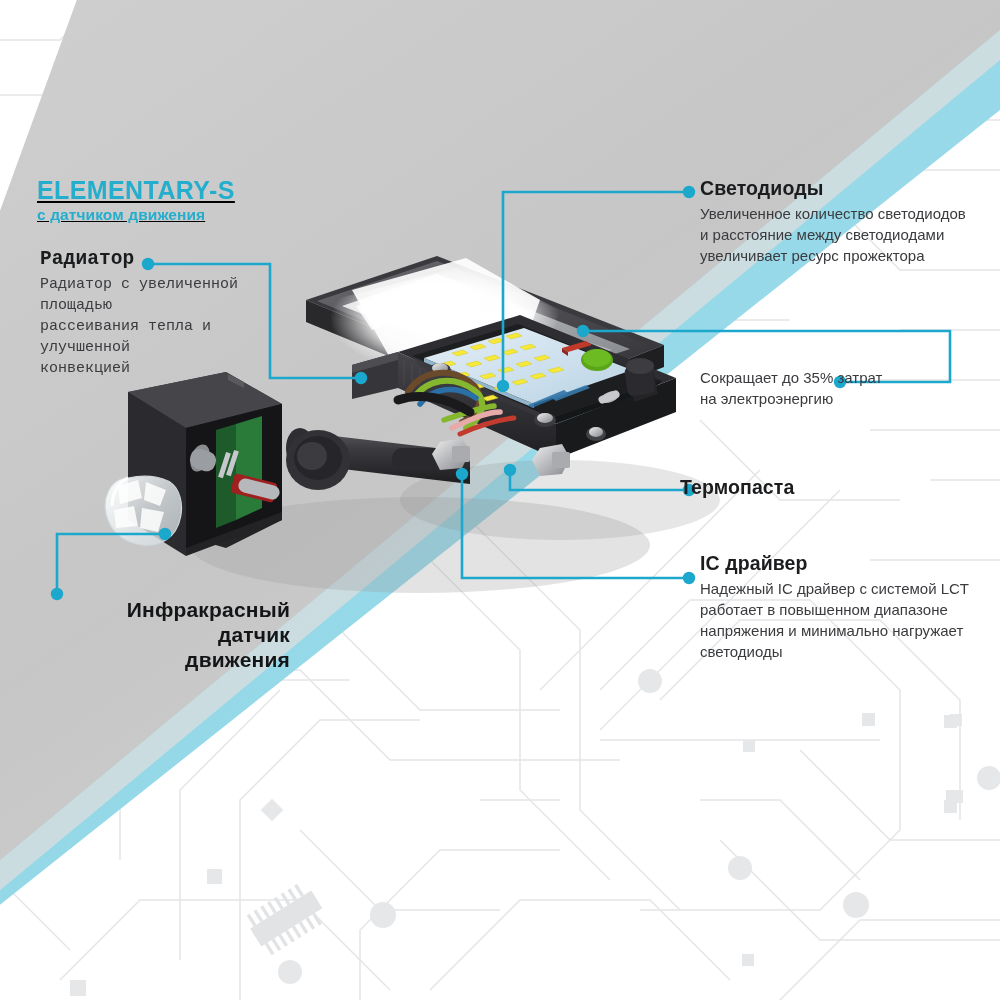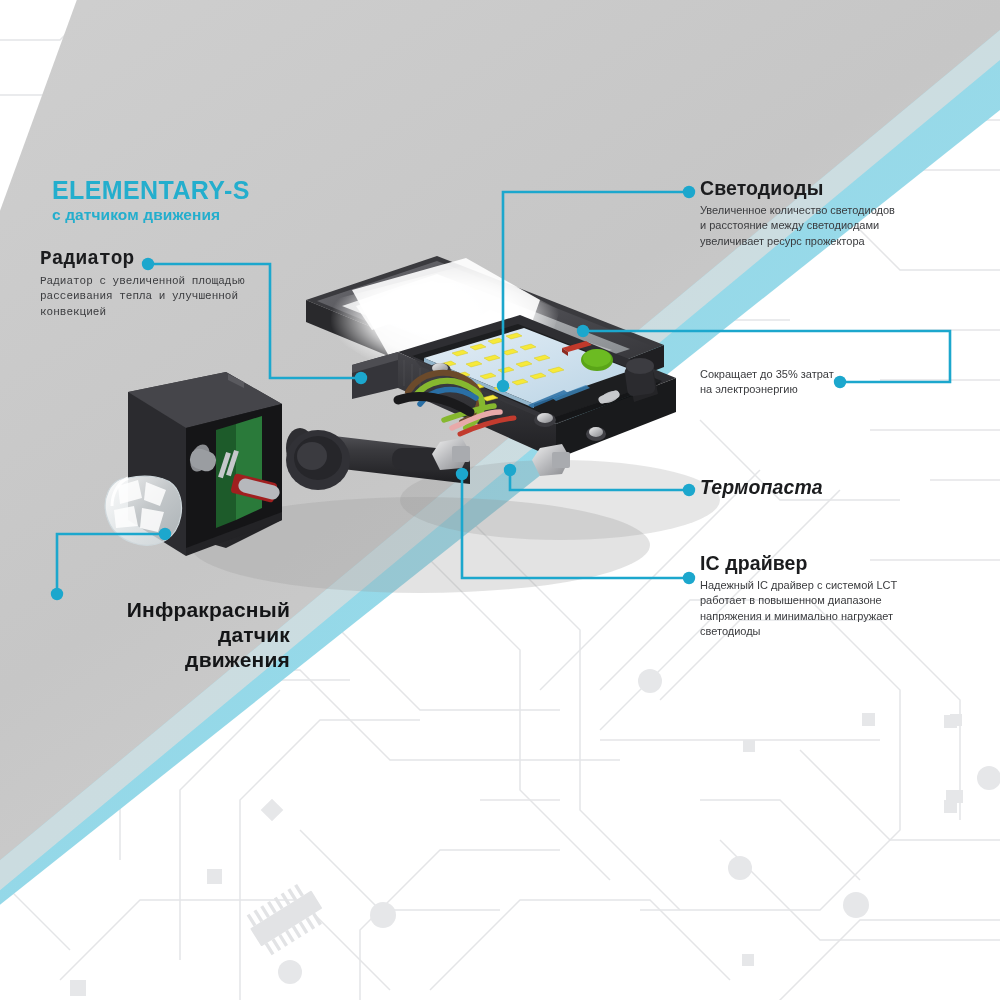--- a/index.html
+++ b/index.html
@@ -36,21 +36,21 @@
   }
   .head{
     margin:0 0 3px 0;font-size:19.5px;font-weight:700;color:#1b1c1e;
     letter-spacing:.1px;line-height:1.12;
   }
   .head2{
     margin:0 0 3px 0;font-size:19.5px;font-weight:700;color:#1b1c1e;
     letter-spacing:.1px;line-height:1.14;white-space:pre-line;
   }
   .body{
-    margin:0;font-size:11px;line-height:1.40;color:#3a3b3e;
+    margin:0;font-size:15px;line-height:1.40;color:#3a3b3e;
     white-space:pre-line;font-weight:400;
   }
   .head-big{
     margin:0;font-size:21px;font-weight:700;color:#141517;line-height:1.18;
     white-space:pre-line;letter-spacing:.2px;text-align:right;
   }
 </style>
 </head>
 <body>
 
@@ -454,21 +454,21 @@
       <circle cx="840" cy="382" r="6.2"></circle>
       <circle cx="689" cy="490" r="6.2"></circle>
       <circle cx="510" cy="470" r="6.2"></circle>
       <circle cx="689" cy="578" r="6.2"></circle>
       <circle cx="462" cy="474" r="6.2"></circle>
       <circle cx="57" cy="594" r="6.2"></circle>
       <circle cx="165" cy="534" r="6.2"></circle>
     </g>
   </svg>
 
-  <div class="tblock" style="left:52px; top:178px; width:330px;">
+  <div class="tblock" style="left:37px; top:178px; width:330px;text-decoration:underline;">
     <h1 class="brand">ELEMENTARY-S</h1>
     <div class="brand-sub">с датчиком движения</div>
   </div>
 
   <div class="tblock" style="left:40px; top:249px; width:270px;font-family:Liberation Mono, monospace;">
     <div class="head">Радиатор</div>
     <div class="body">Радиатор с увеличенной площадью
 рассеивания тепла и улучшенной
 конвекцией</div>
   </div>
@@ -478,21 +478,21 @@
     <div class="body">Увеличенное количество светодиодов
 и расстояние между светодиодами
 увеличивает ресурс прожектора</div>
   </div>
 
   <div class="tblock" style="left:700px; top:367px; width:280px;">
     <div class="body">Сокращает до 35% затрат
 на электроэнергию</div>
   </div>
 
-  <div class="tblock" style="left:700px; top:477px; width:290px;font-style:italic;">
+  <div class="tblock" style="left:680px; top:477px; width:290px;">
     <div class="head">Термопаста</div>
   </div>
 
   <div class="tblock" style="left:700px; top:553px; width:290px;">
     <div class="head">IC драйвер</div>
     <div class="body">Надежный IC драйвер с системой LCT
 работает в повышенном диапазоне
 напряжения и минимально нагружает
 светодиоды</div>
   </div>

